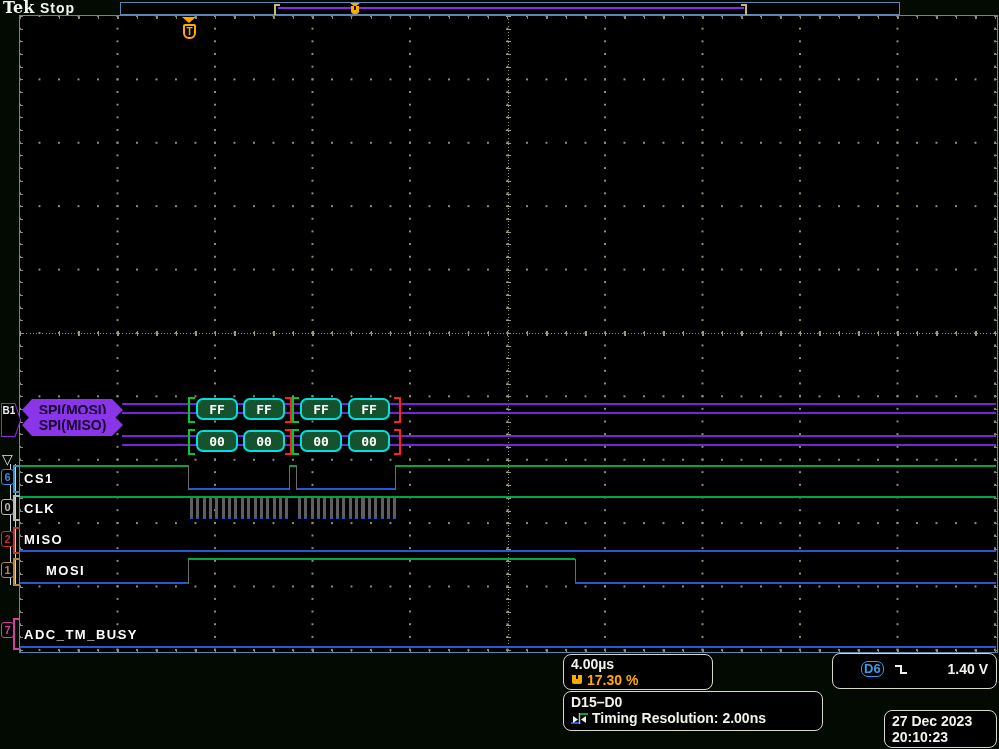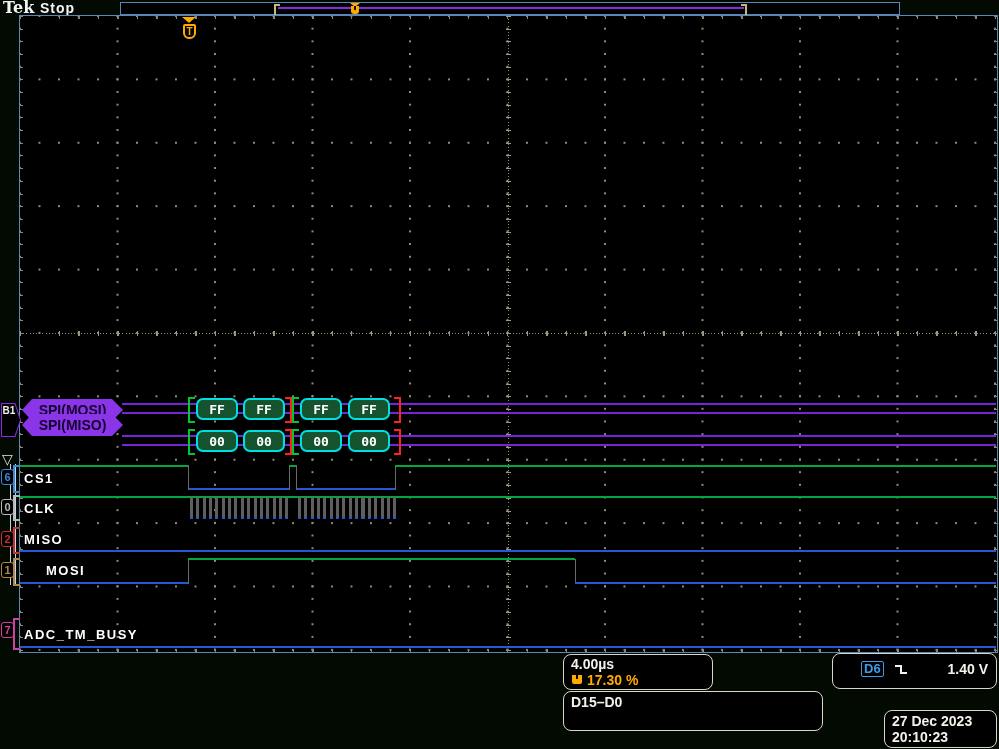--- a/index.html
+++ b/index.html
@@ -82,21 +82,21 @@
   .wlow{background:#2857d4;}
   .wtrans{width:1px;background:#6a6a6a;}
   .clkburst{height:22px;background:repeating-linear-gradient(to right,rgba(100,100,100,0.95) 0 3px,transparent 3px 6.35px);}
   .clkburst .bb{position:absolute;left:0;right:0;bottom:0;height:2px;
     background:repeating-linear-gradient(to right,#2857d4 0 3px,transparent 3px 6.35px);}
 
   
   .rbox{border:1px solid #d8d8c8;border-radius:8px;background:#000;color:#f2f2ea;font-size:14px;font-weight:bold;}
   .rline{white-space:nowrap;line-height:16px;padding-left:7px;display:flex;align-items:center;gap:4px;}
   .orange{color:#ffaa00;}
-  .d6tag{display:inline-block;border:1px solid #3c9ae8;border-radius:2px;color:#3c9ae8;padding:0 2px;font-size:13px;font-weight:bold;line-height:14px;}
+  .d6tag{display:inline-block;border:1px solid #3c9ae8;border-radius:7px;color:#3c9ae8;padding:0 2px;font-size:13px;font-weight:bold;line-height:14px;}
 </style>
 </head>
 <body>
 
 <div class="screen">
 
   <div class="abs logo">Tek</div>
   <div class="abs acq">Stop</div>
 
   <div class="abs pvbar">
@@ -221,20 +221,30 @@
           <path d="M1 4 H7 V11 H13" stroke="#f0f0f0" stroke-width="2" fill="none"></path>
         </svg>
       <span style="margin-left:auto;padding-right:8px;">1.40 V</span>
     </div>
   </div>
 
   <div class="abs rbox" style="left:563px;top:691px;width:258px;height:38px;">
     <div class="rline" style="margin-top:2px;">
       <span>D15–D0</span>
     </div>
+    <div class="rline">
+      <svg width="17" height="13" viewBox="0 0 17 13">
+          <path d="M8.5 1 V12" stroke="#bbb" stroke-width="1.5"></path>
+          <path d="M0 11 H8" stroke="#2857d4" stroke-width="2"></path>
+          <path d="M9 2 H17" stroke="#00a73e" stroke-width="2"></path>
+          <path d="M2 4 L7 7.5 L2 11 Z" fill="#f0f0f0"></path>
+          <path d="M15 4 L10 7.5 L15 11 Z" fill="#f0f0f0"></path>
+        </svg>
+      <span>Timing Resolution: 2.00ns</span>
+    </div>
   </div>
 
   <div class="abs rbox" style="left:884px;top:710px;width:111px;height:36px;">
     <div class="rline" style="margin-top:2px;">
       <span>27 Dec 2023</span>
     </div>
     <div class="rline">
       <span>20:10:23</span>
     </div>
   </div>

